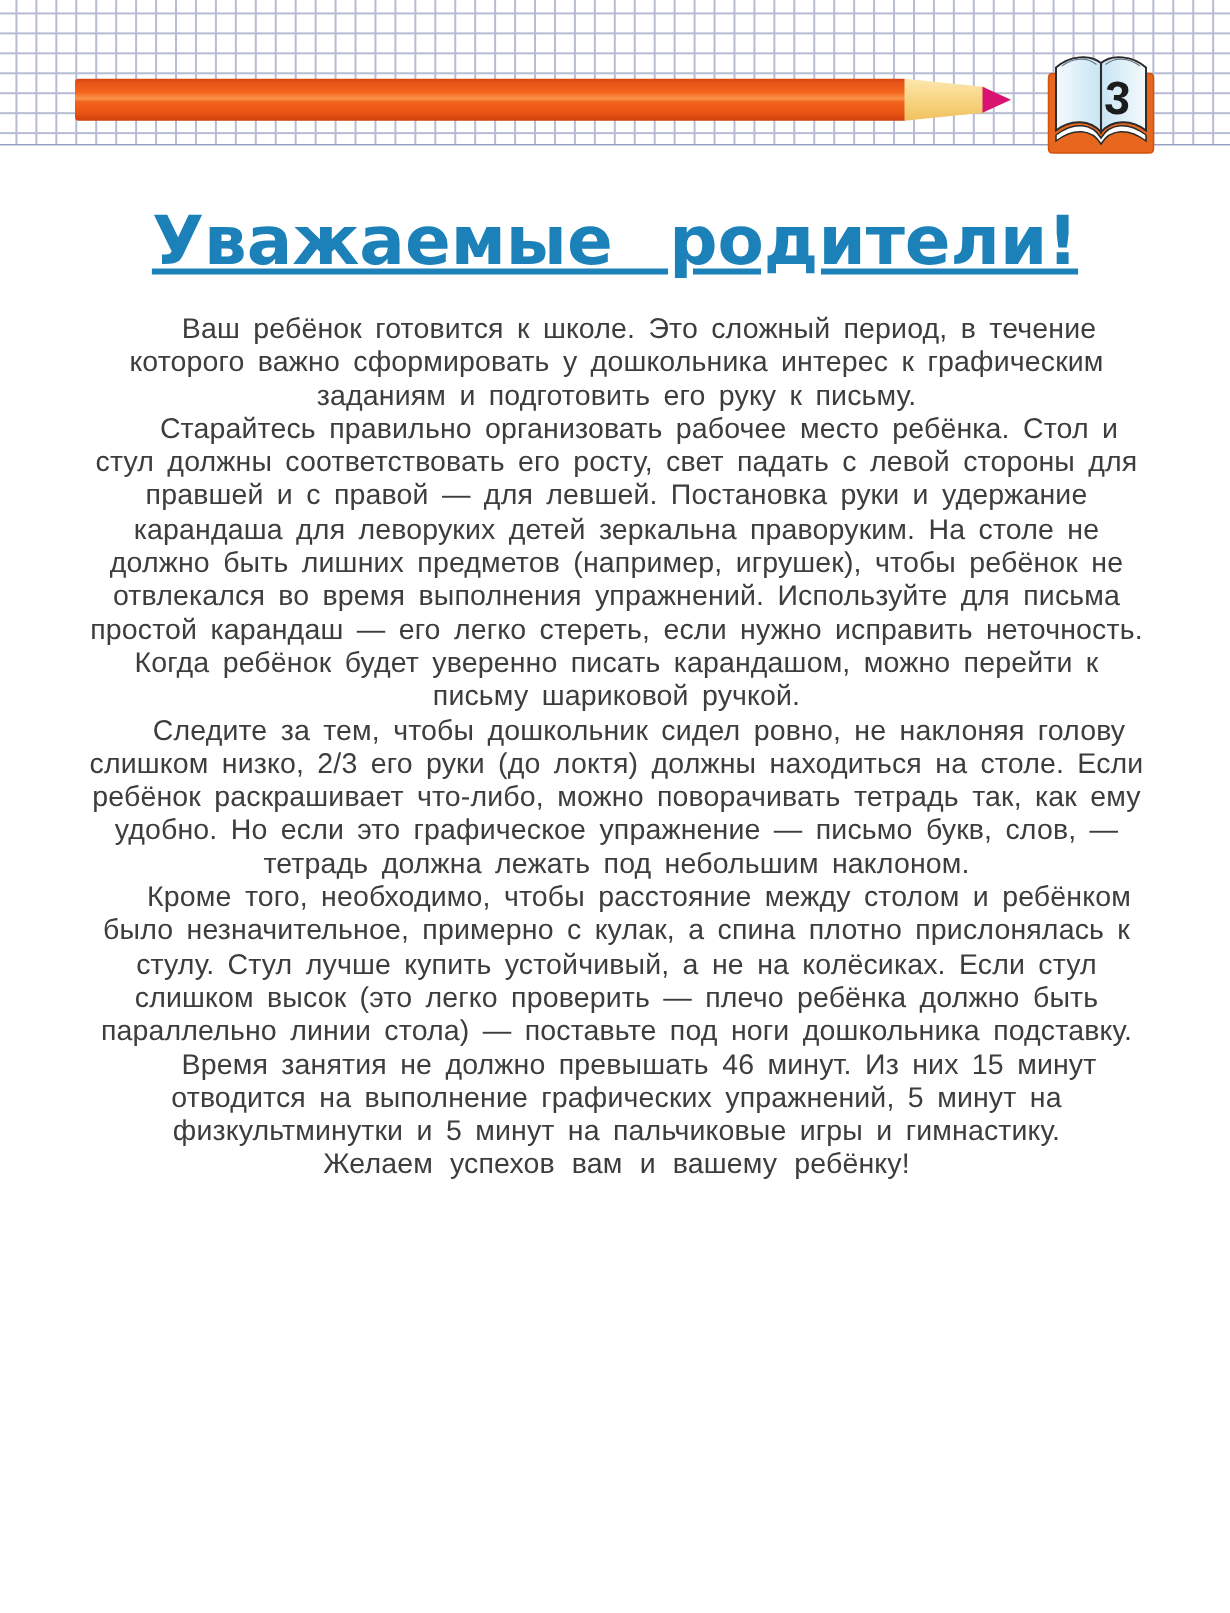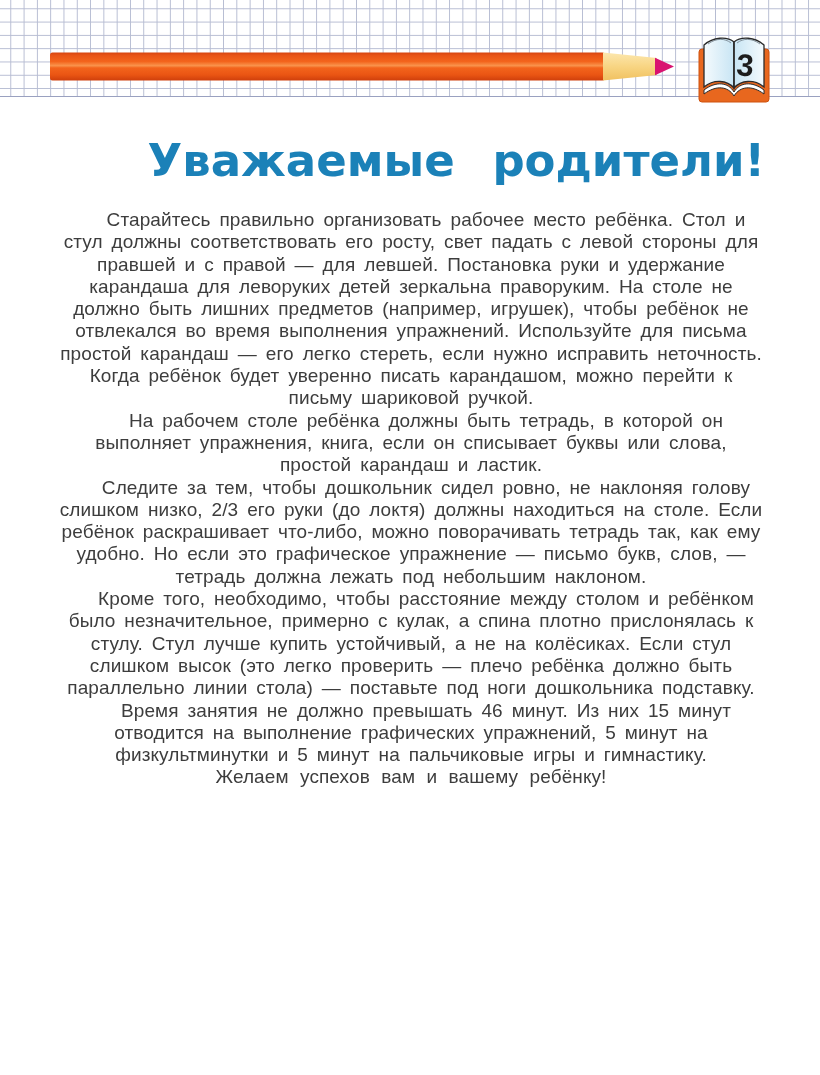--- a/index.html
+++ b/index.html
@@ -41,27 +41,28 @@
   .badge svg{position:absolute;left:0;top:0;}
   .page-num{
     position:absolute;left:40px;top:16px;width:22px;
     font-family:"Liberation Sans",sans-serif;
     font-weight:bold;font-size:31px;line-height:1;
     color:#1c1c1c;text-align:center;
     transform:rotate(4deg);
   }
   .title{
     position:absolute;left:55px;top:134px;width:710px;
-    text-align:right;
+    text-align:center;
     font-family:"DejaVu Sans",sans-serif;
     font-weight:700;
     font-size:45px;line-height:1.2;
     letter-spacing:0px;
     word-spacing:22px;
     color:var(--title-blue);
+    text-decoration:underline;
   }
   .body-text{
     position:absolute;left:57px;top:209px;width:708px;
     font-size:19px;line-height:22.3px;
     color:var(--text-color);
     text-align:justify;
     word-spacing:3.5px;
     letter-spacing:0.1px;
   }
   .body-text p{margin:0;text-indent:30px;text-align:center;}
@@ -126,21 +127,21 @@
 
       <path d="M37,9 C31,4 22,4 14,10" stroke="#6d7a84" stroke-width="0.8" fill="none"></path>
       <path d="M43,9 C49,4 58,4 66,10" stroke="#6d7a84" stroke-width="0.8" fill="none"></path>
     </svg>
     <span class="page-num">3</span>
   </div>
 
   <h1 class="title">Уважаемые  родители!</h1>
 
   <div class="body-text">
+    <p>Ваш ребёнок готовится к школе. Это сложный период, в течение которого важно сформировать у дошкольника интерес к графическим заданиям и подготовить его руку к письму.</p>
     <p>Старайтесь правильно организовать рабочее место ребёнка. Стол и стул должны соответствовать его росту, свет падать с левой стороны для правшей и с правой — для левшей. Постановка руки и удержание карандаша для леворуких детей зеркальна праворуким. На столе не должно быть лишних предметов (например, игрушек), чтобы ребёнок не отвлекался во время выполнения упражнений. Используйте для письма простой карандаш — его легко стереть, если нужно исправить неточность. Когда ребёнок будет уверенно писать карандашом, можно перейти к письму шариковой ручкой.</p>
-    <p>На рабочем столе ребёнка должны быть тетрадь, в которой он выполняет упражнения, книга, если он списывает буквы или слова, простой карандаш и ластик.</p>
     <p>Следите за тем, чтобы дошкольник сидел ровно, не наклоняя голову слишком низко, 2/3 его руки (до локтя) должны находиться на столе. Если ребёнок раскрашивает что-либо, можно поворачивать тетрадь так, как ему удобно. Но если это графическое упражнение — письмо букв, слов, — тетрадь должна лежать под небольшим наклоном.</p>
     <p>Кроме того, необходимо, чтобы расстояние между столом и ребёнком было незначительное, примерно с кулак, а спина плотно прислонялась к стулу. Стул лучше купить устойчивый, а не на колёсиках. Если стул слишком высок (это легко проверить — плечо ребёнка должно быть параллельно линии стола) — поставьте под ноги дошкольника подставку.</p>
     <p>Время занятия не должно превышать 46 минут. Из них 15 минут отводится на выполнение графических упражнений, 5 минут на физкультминутки и 5 минут на пальчиковые игры и гимнастику.</p>
     <p class="closing">Желаем  успехов  вам  и  вашему  ребёнку!</p>
   </div>
 
 </div>
 
 </body></html>

